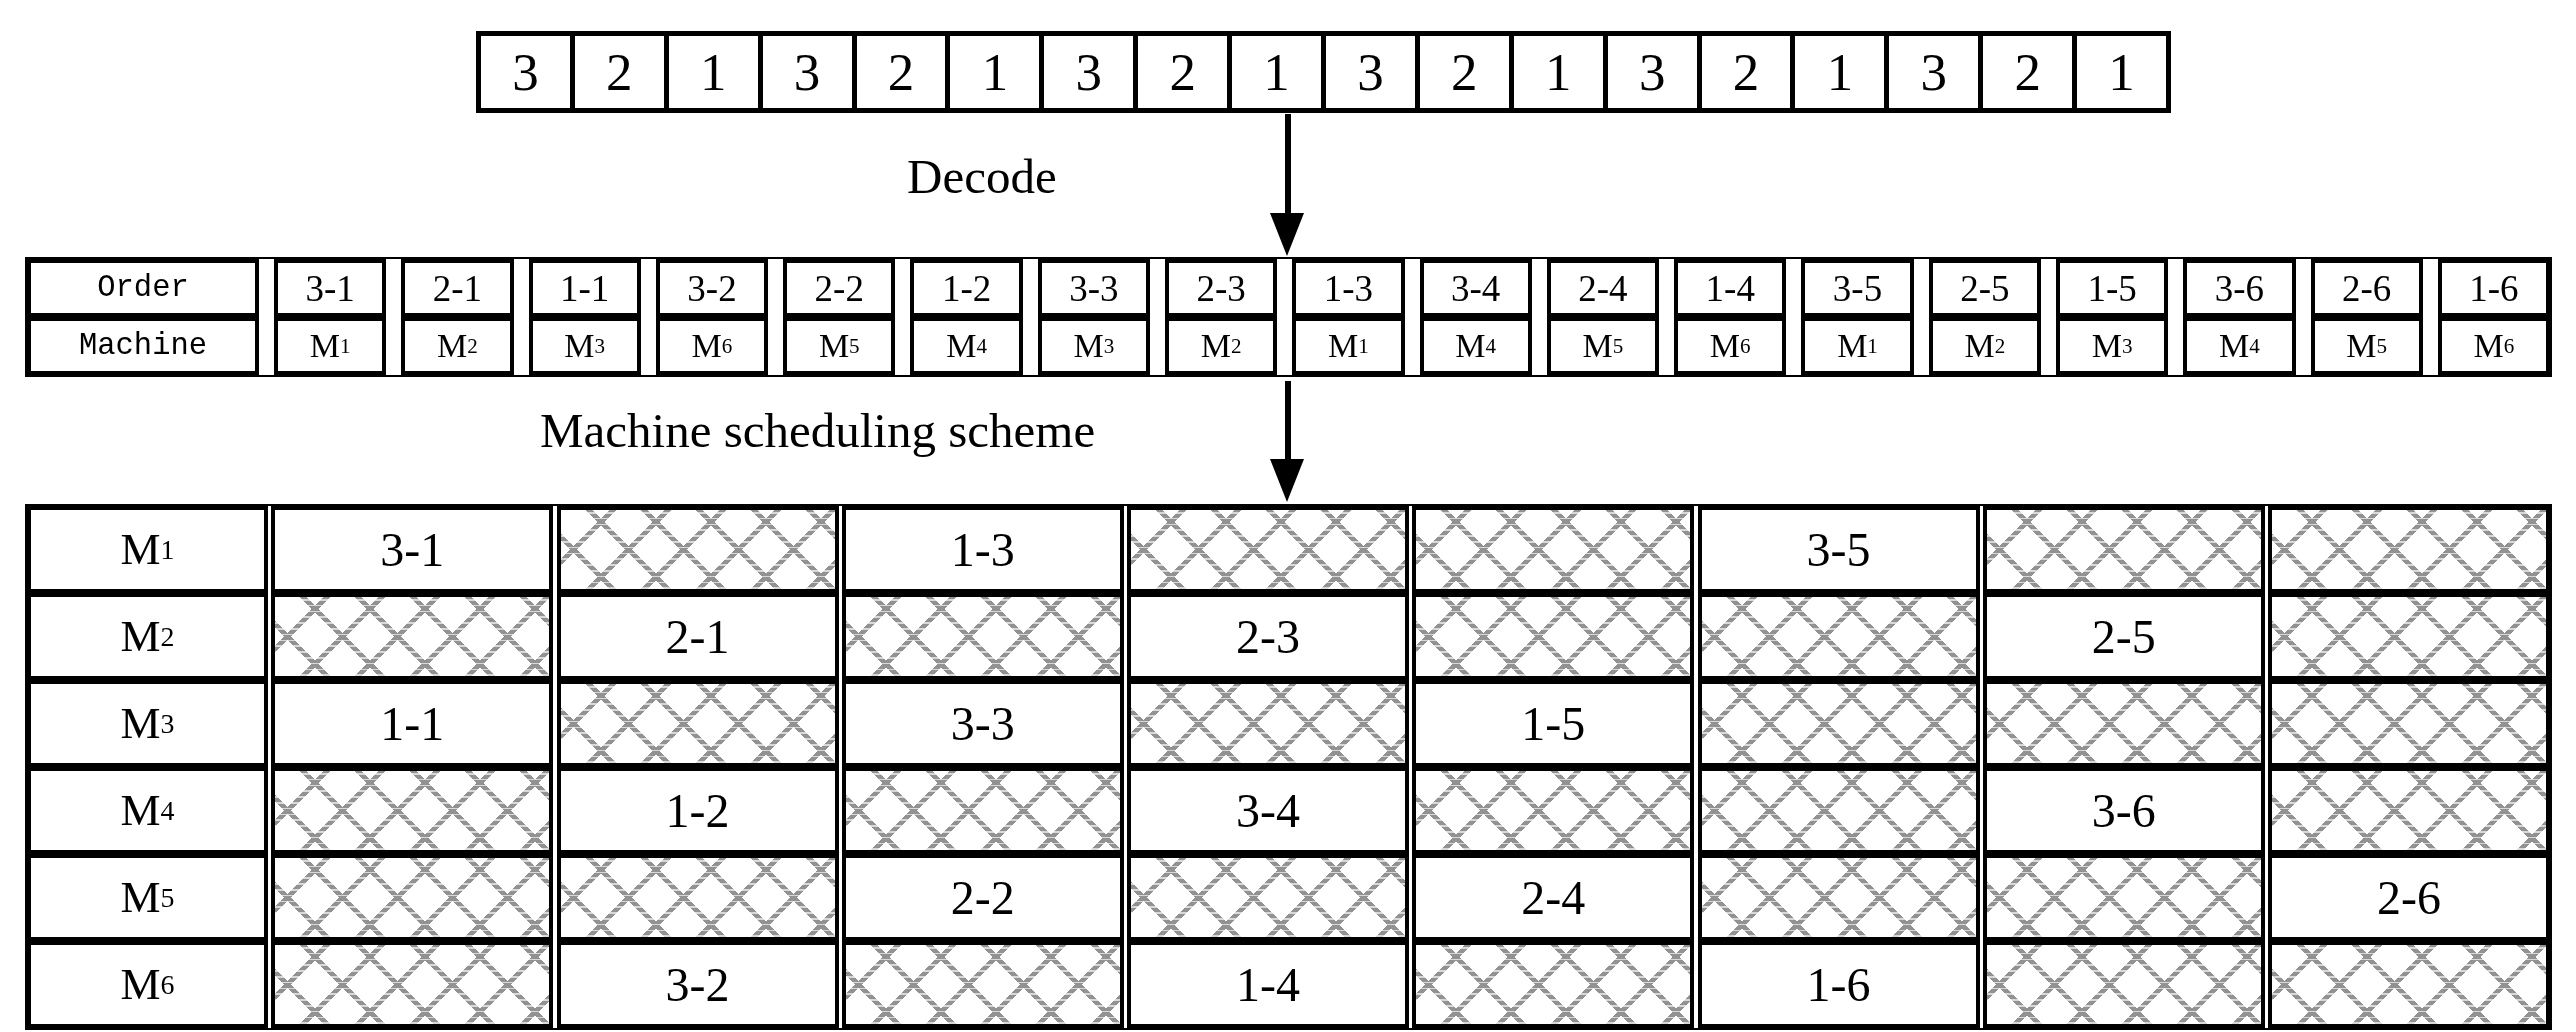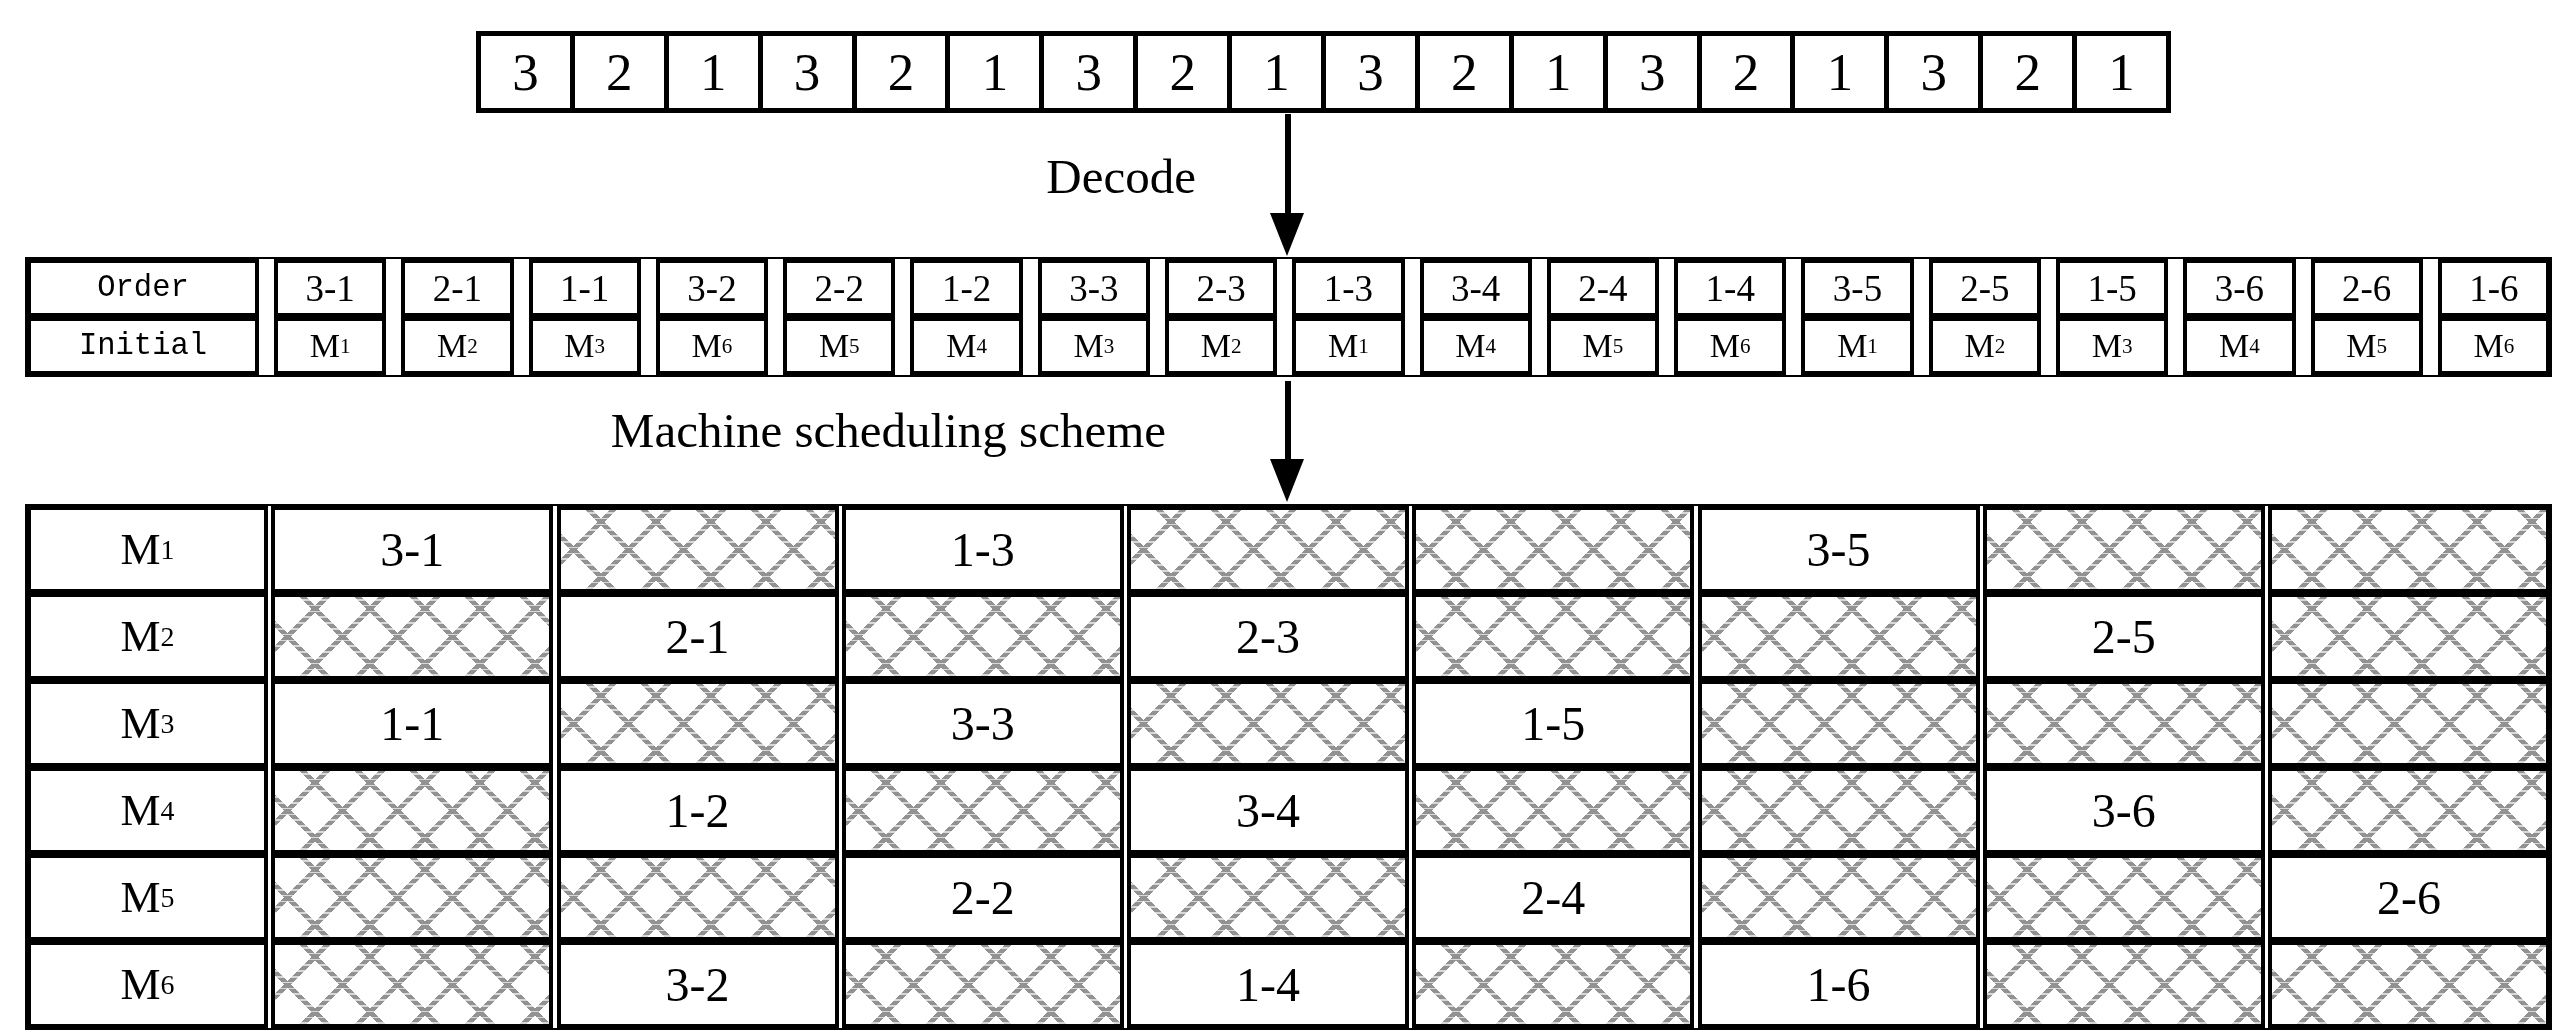--- a/index.html
+++ b/index.html
@@ -17,21 +17,21 @@
   .arrow-line{position:absolute;left:1285px;width:5.8px;background:#000;}
   .arrow-head{position:absolute;left:1270px;width:0;height:0;
               border-left:17.3px solid transparent;border-right:17.3px solid transparent;
               border-top:43px solid #000;}
   #decode-line{top:114px;height:103px;}
   #decode-head{top:213px;}
   #scheme-line{top:381px;height:82px;}
   #scheme-head{top:459px;}
 
   
-  .flow-label{position:absolute;text-align:right;font-size:49px;line-height:1.1;white-space:nowrap;}
+  .flow-label{position:absolute;text-align:left;font-size:49px;line-height:1.1;white-space:nowrap;}
   #decode-label{left:907px;top:150px;width:289px;}
   #scheme-label{left:540px;top:404px;width:626px;}
 
   
   .order-table{position:absolute;left:25px;top:257px;width:2527px;border:2.5px solid #000;
                box-sizing:border-box;background:#fff;}
   .otr{display:flex;gap:15px;height:58px;}
   .ocell{box-sizing:border-box;border:4.1px solid #000;background:#fff;
          display:flex;align-items:center;justify-content:center;line-height:1;}
   .ocell.hdr{width:232px;flex:none;font-family:"Liberation Mono",monospace;font-size:30.5px;}
@@ -100,21 +100,21 @@
       <div class="ocell data">2-4</div>
       <div class="ocell data">1-4</div>
       <div class="ocell data">3-5</div>
       <div class="ocell data">2-5</div>
       <div class="ocell data">1-5</div>
       <div class="ocell data">3-6</div>
       <div class="ocell data">2-6</div>
       <div class="ocell data">1-6</div>
     </div>
     <div class="otr">
-      <div class="ocell hdr">Initial</div>
+      <div class="ocell hdr">Machine</div>
       <div class="ocell mdata">
           <span>M</span>
           <sub>1</sub>
         </div>
       <div class="ocell mdata">
           <span>M</span>
           <sub>2</sub>
         </div>
       <div class="ocell mdata">
           <span>M</span>

